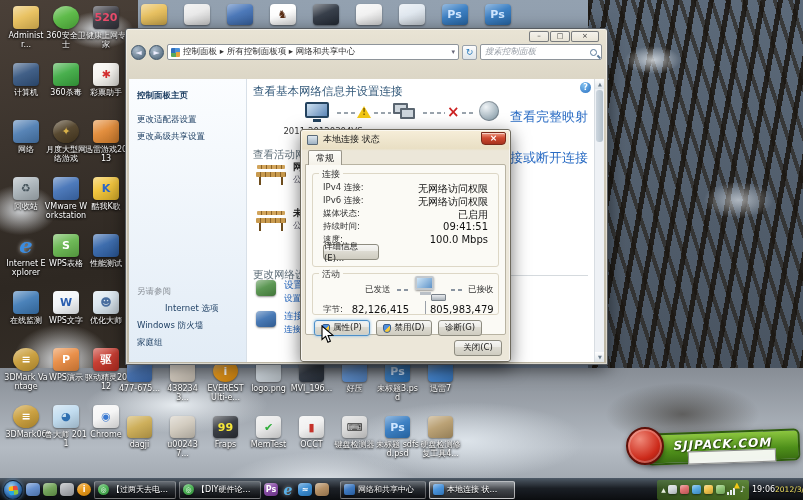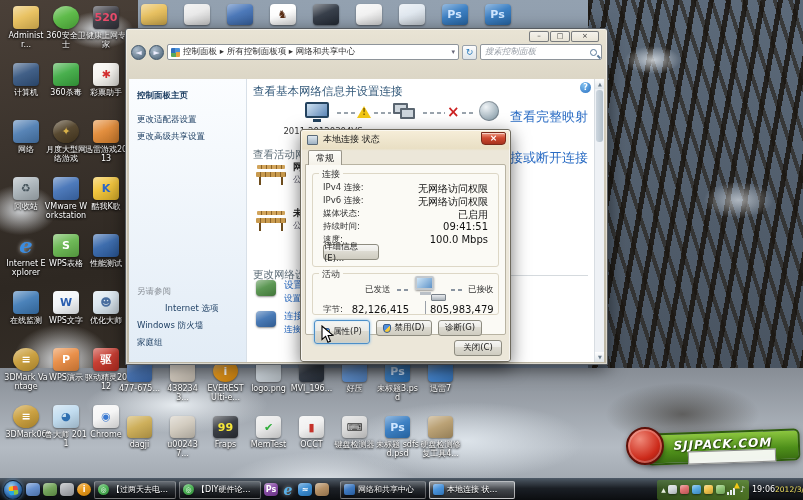--- a/index.html
+++ b/index.html
@@ -579,21 +579,21 @@
             <span class="base"></span>
             <span class="kb"></span>
           </span>
         <span class="act-dash" style="left:138px;top:15px;width:14px;"></span>
         <span class="act-recv" style="left:155px;top:10px;">已接收</span>
         <span class="st-l" style="position:absolute;left:10px;top:30px;">字节:</span>
         <span class="st-v" style="position:absolute;left:36px;top:30px;width:60px;text-align:right;">82,126,415</span>
         <span class="bytes-sep" style="left:112px;top:27px;height:13px;"></span>
         <span class="st-v" style="position:absolute;right:6px;top:30px;width:62px;text-align:right;">805,983,479</span>
       </div>
-      <div class="btn hot" style="position:absolute;left:8px;top:155px;width:56px;height:24px;">
+      <div class="btn hot" style="position:absolute;left:8px;top:155px;width:56px;height:16px;">
           <span class="shield"></span>
           <span>属性(P)</span>
         </div>
       <div class="btn" style="position:absolute;left:70px;top:155px;width:56px;height:16px;text-align:right;">
           <span class="shield"></span>
           <span>禁用(D)</span>
         </div>
       <div class="btn" style="position:absolute;left:132px;top:155px;width:44px;height:16px;">
           <span>诊断(G)</span>
         </div>

